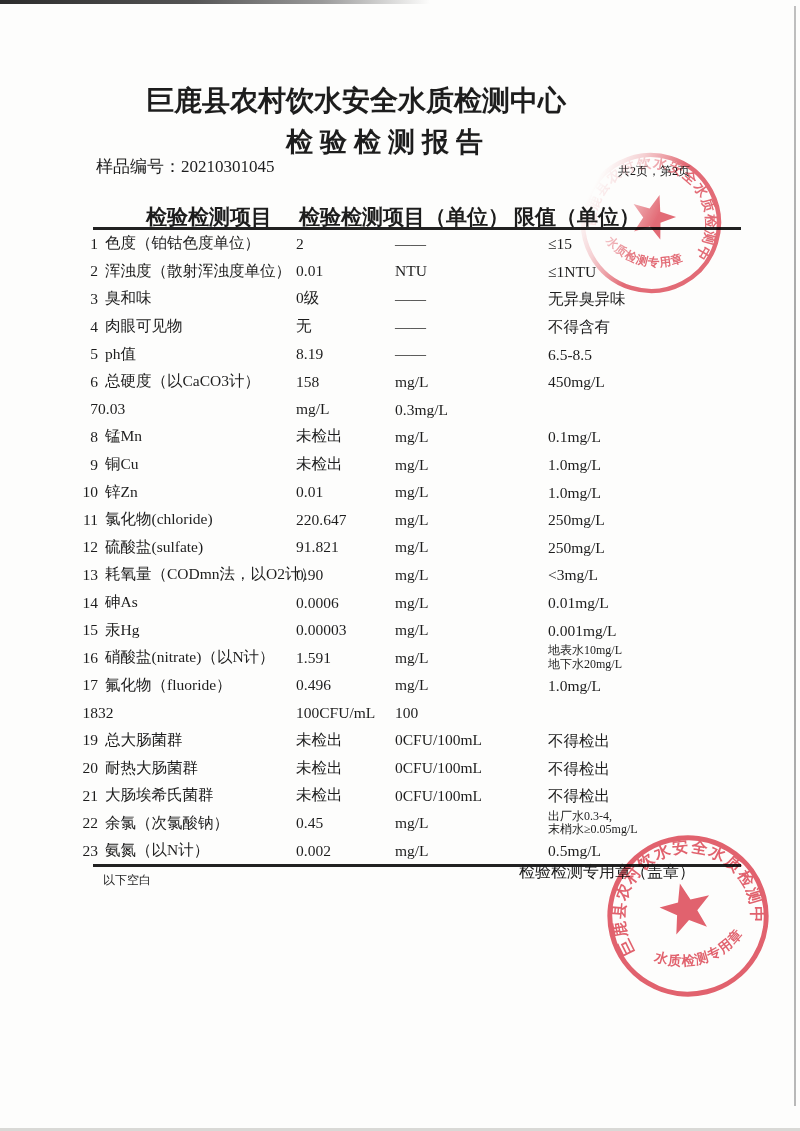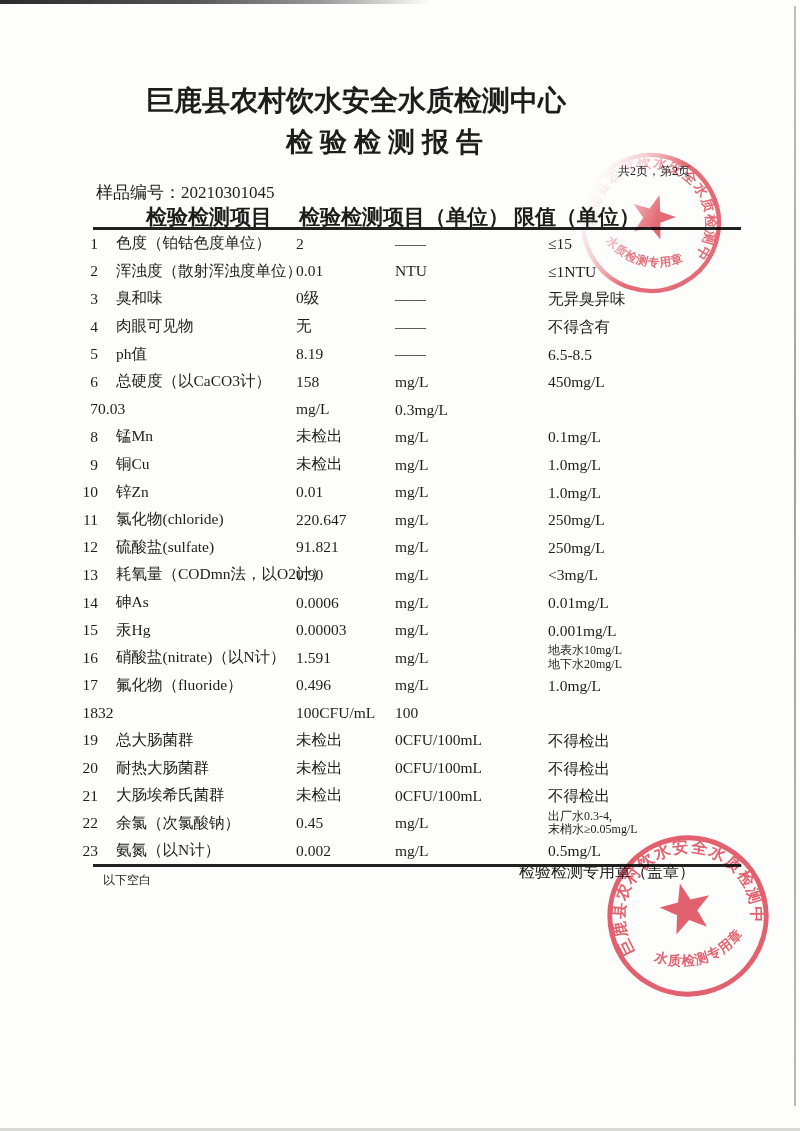--- a/index.html
+++ b/index.html
@@ -12,37 +12,37 @@
   .scan-edge-top{position:absolute;left:0;top:0;width:430px;height:4px;
     background:linear-gradient(to right,#2c2c2c 0%,#555 45%,#9a9a9a 75%,rgba(150,150,150,0) 100%);}
   .scan-edge-right{position:absolute;left:794px;top:6px;width:2px;height:1100px;
     background:linear-gradient(#b5b5b5,#8f8f8f 40%,#adadad);opacity:.85;}
   .scan-edge-bottom{position:absolute;left:0;bottom:0;width:800px;height:3px;background:#d9d9d6;}
 
   .report-header{position:absolute;left:0;top:0;width:712px;text-align:center;}
   .org-title{position:absolute;top:82px;width:100%;font-size:28px;font-weight:bold;letter-spacing:0px;}
   .report-title{position:absolute;top:124px;width:100%;font-size:27px;font-weight:bold;letter-spacing:7px;margin-left:32px;}
 
-  .sample-line{position:absolute;left:96px;top:181px;font-size:17px;}
+  .sample-line{position:absolute;left:96px;top:155px;font-size:17px;}
   .pagination{position:absolute;left:618px;top:163px;font-size:12px;white-space:nowrap;}
 
   .col-header{position:absolute;top:203px;font-size:21px;font-weight:bold;white-space:nowrap;}
   .col-header.item{left:146px;}
   .col-header.result{left:299px;}
   .col-header.limit{left:514px;}
 
   .rule{position:absolute;left:93px;width:648px;height:2.5px;background:#212121;}
   .rule-top{top:227px;}
   .rule-bottom{top:864px;}
 
   .table-body{position:absolute;left:80px;top:230px;width:662px;}
   .t-row{display:grid;grid-template-columns:18px 198px 99px 153px 1fr;
     height:27.6px;align-items:center;font-size:15.5px;white-space:nowrap;}
   .t-num{text-align:right;}
-  .t-item{padding-left:7px;margin-left:11px;}
+  .t-item{padding-left:7px;}
   .t-unit{letter-spacing:0;}
   .t-limit{line-height:15px;}
   .t-limit.two-line{font-size:12px;line-height:13.5px;}
 
   .blank-note{position:absolute;left:103px;top:872px;font-size:12px;}
   .seal-note{position:absolute;left:519px;top:862px;font-size:16px;}
 
   .stamp{position:absolute;mix-blend-mode:multiply;}
   .stamp svg{display:block;width:100%;height:100%;}
   .stamp-bottom{left:604px;top:832px;width:168px;height:168px;transform:rotate(-14deg);opacity:.9;}

